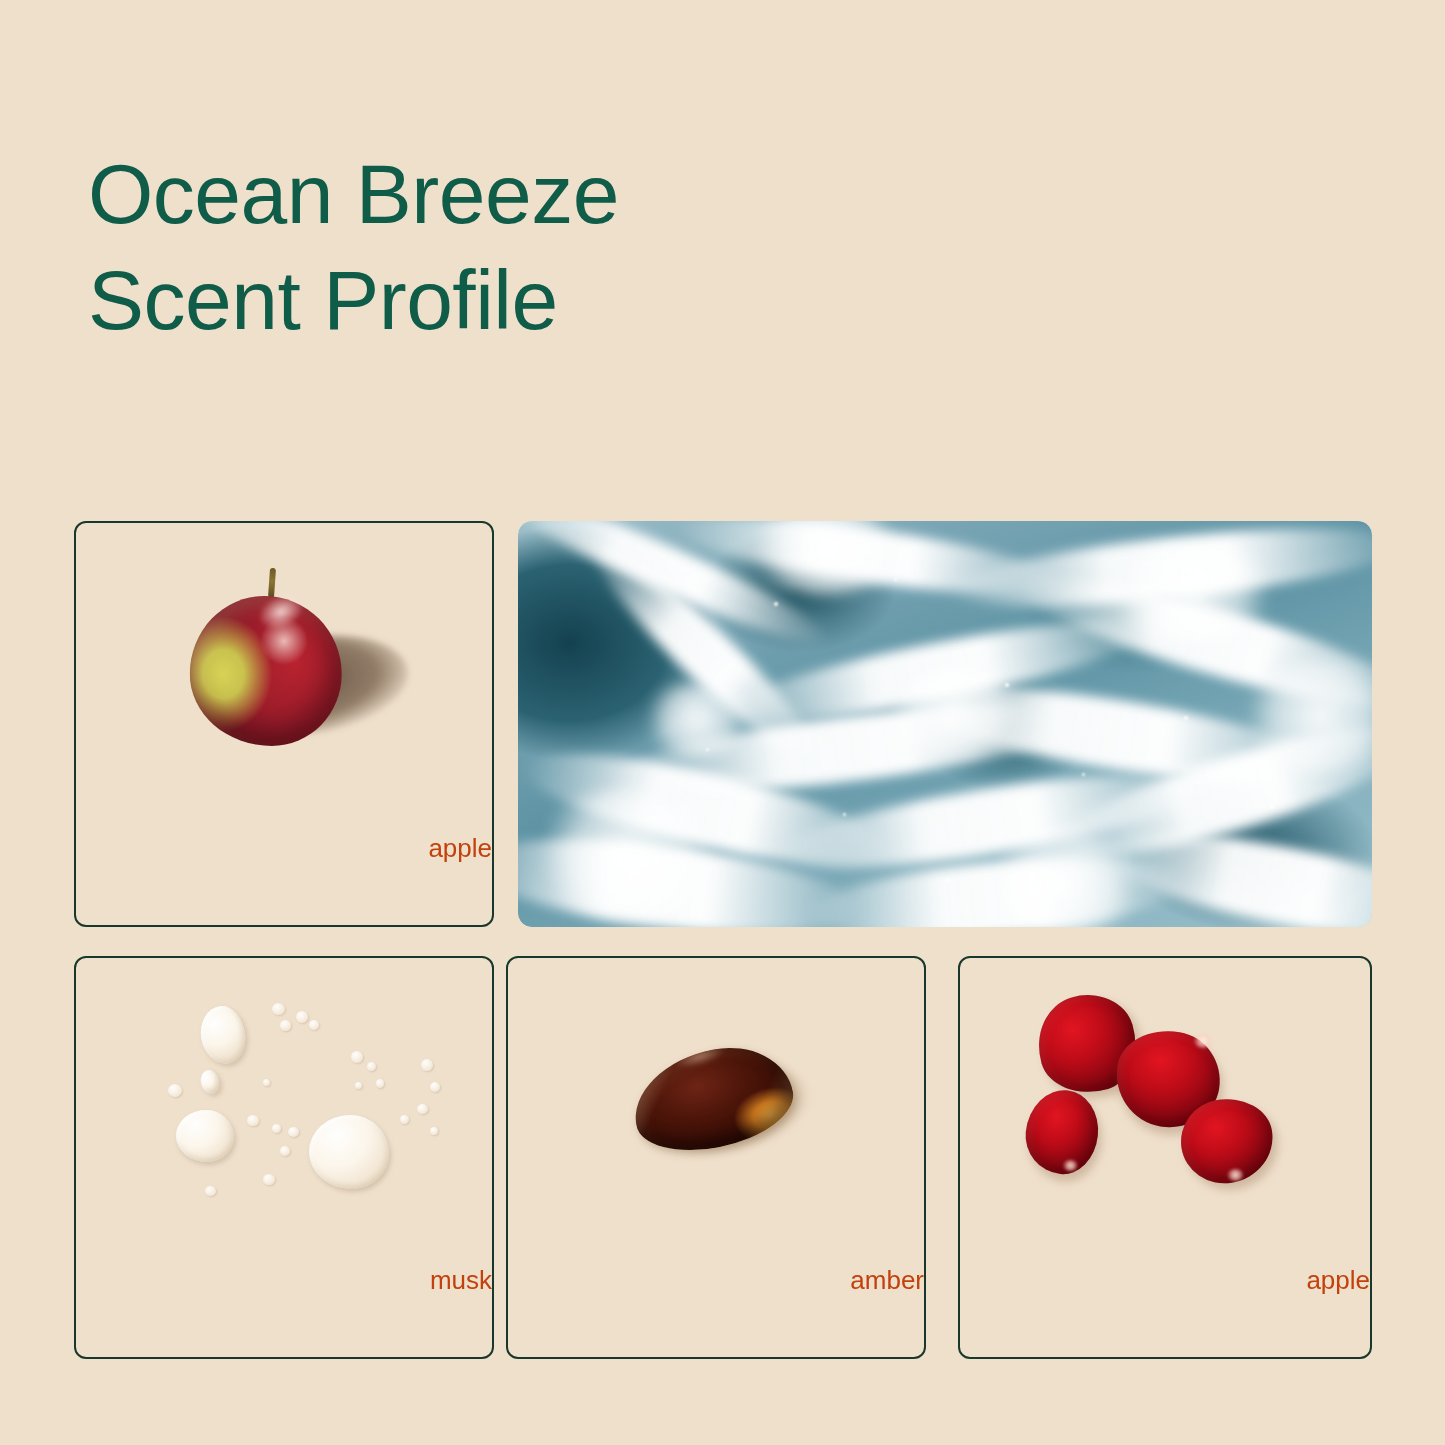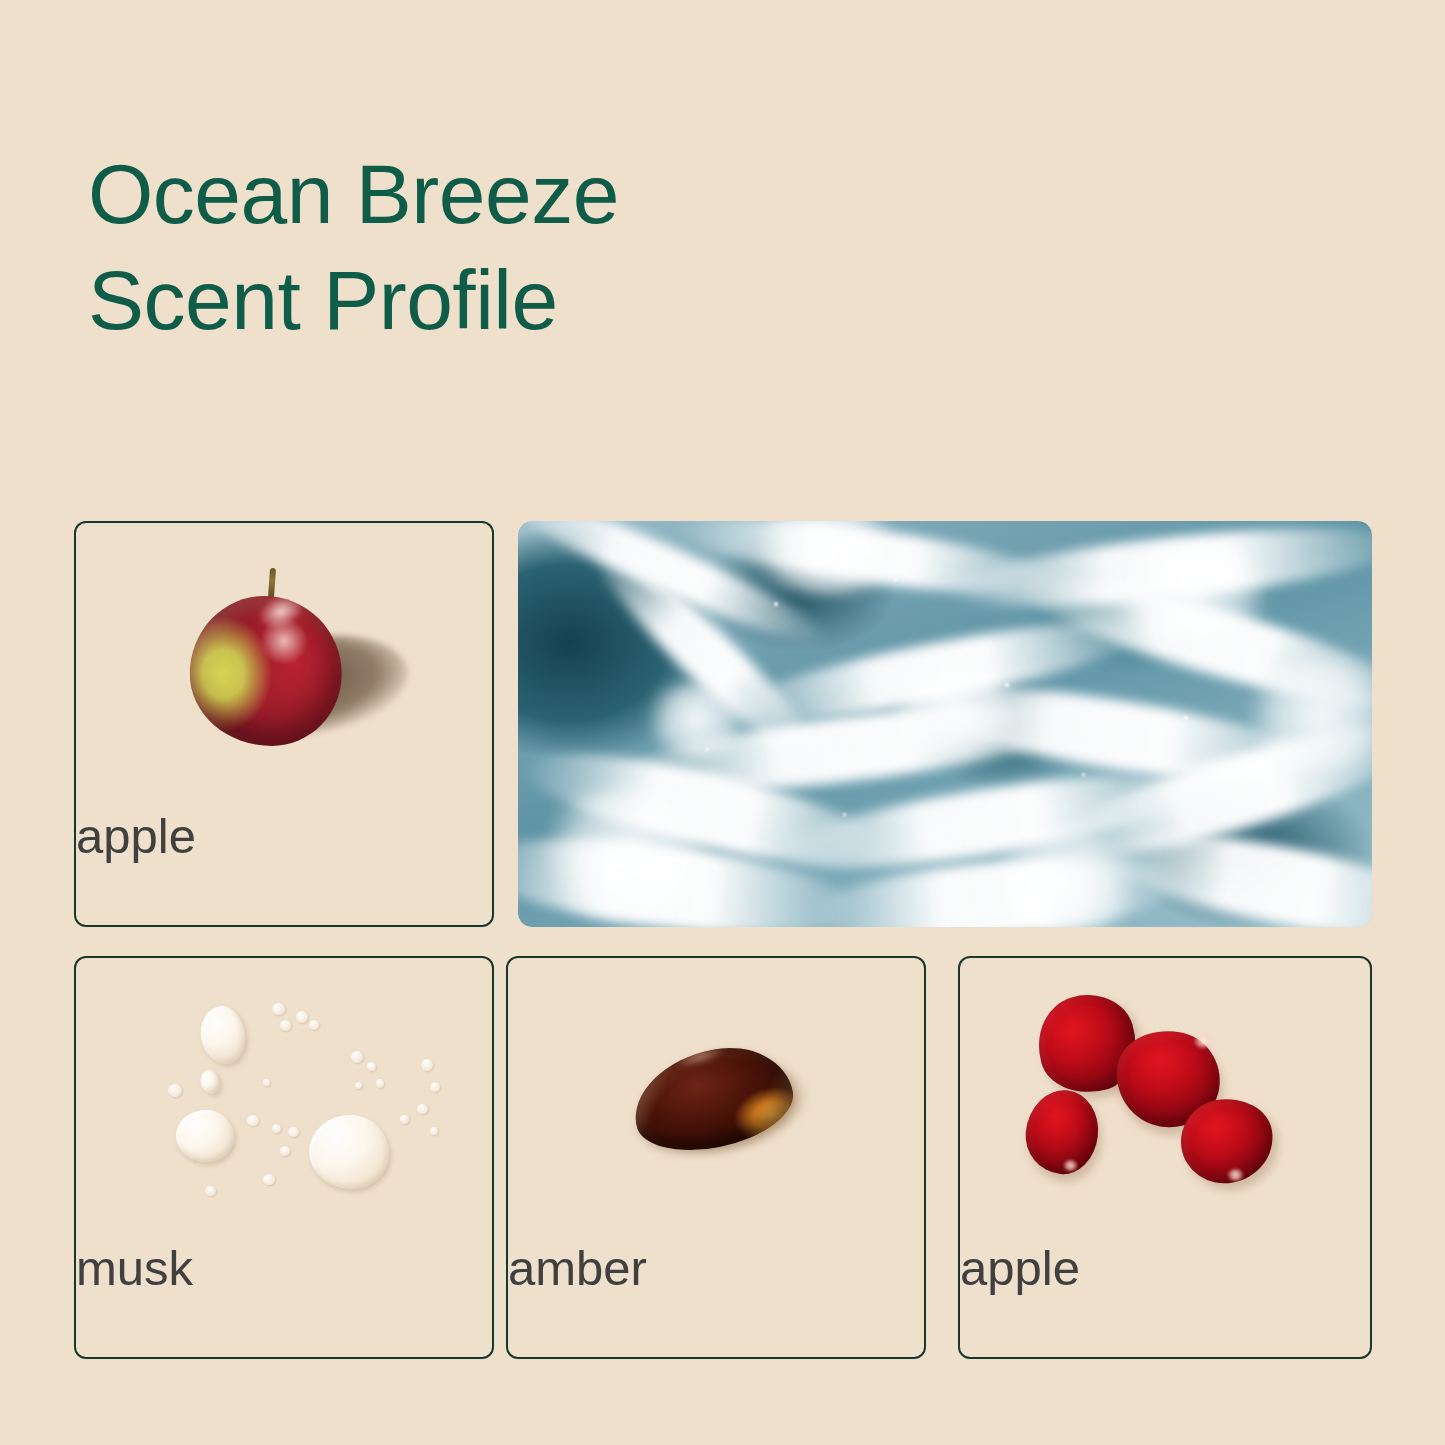--- a/index.html
+++ b/index.html
@@ -49,23 +49,23 @@
   .card-media {
     position: absolute;
     left: 0; right: 0;
     top: 0;
     bottom: 118px;
   }
   .card-label {
     position: absolute;
     left: 0; right: 0;
     bottom: 64px;
-    text-align: left;
-    color: #404040;
-    font-size: 49px;
+    text-align: right;
+    color: #c2410c;
+    font-size: 26px;
     line-height: 1;
     font-weight: 400;
   }
 
   
   #card-apple  { left: 0px;   top: 0px;   width: 420px; height: 406px; }
   #card-ocean  { left: 444px; top: 0px;   width: 854px; height: 406px;
                  border: none; border-radius: 14px; }
   #card-musk   { left: 0px;   top: 435px; width: 420px; height: 403px; }
   #card-amber  { left: 432px; top: 435px; width: 420px; height: 403px; }

